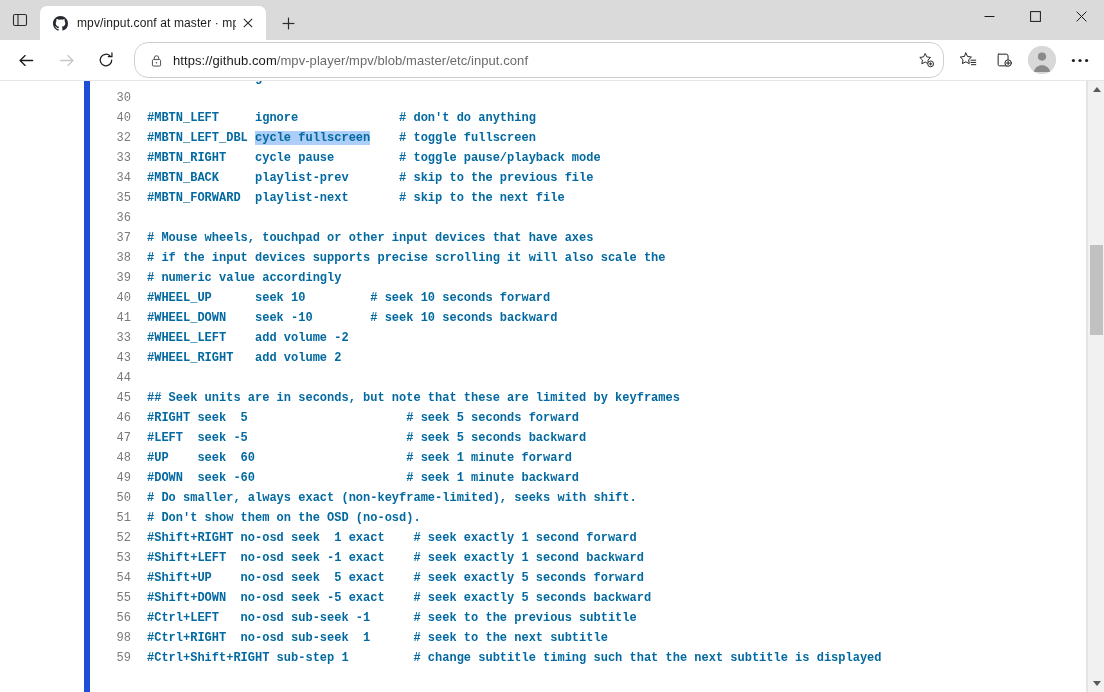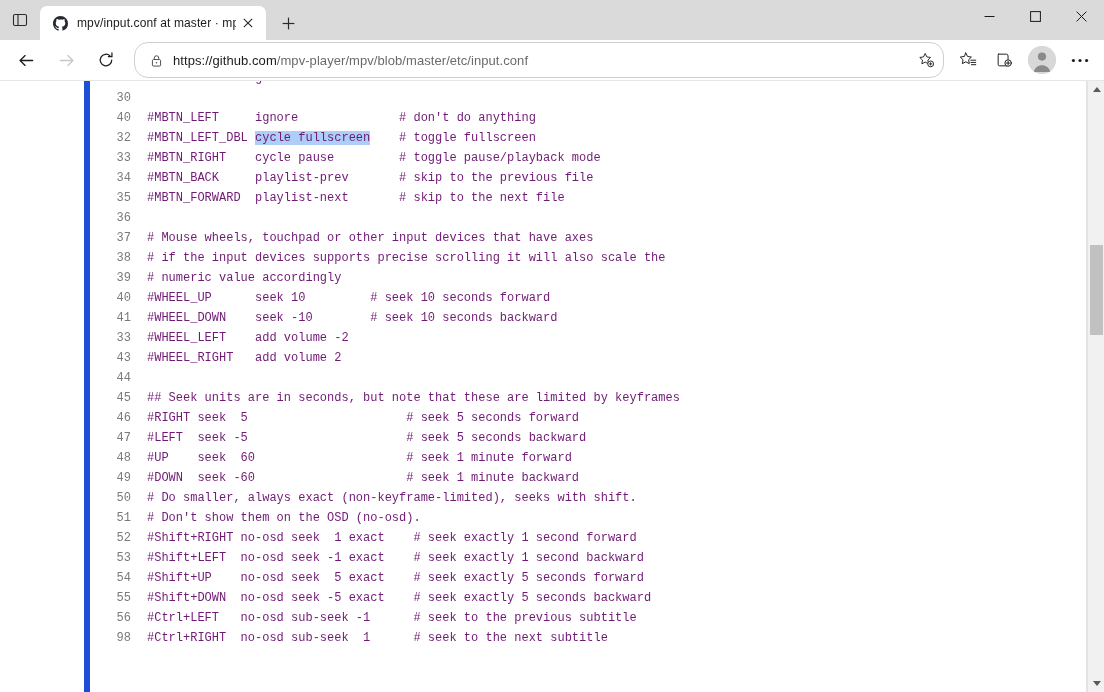--- a/index.html
+++ b/index.html
@@ -208,23 +208,24 @@
     flex: 0 0 49px;
     text-align: right;
     padding-right: 8px;
     color: #7a7a7a;
     font-size: 12px;
     user-select: none;
   }
   .code-text {
     flex: 1 1 auto;
     padding-left: 8px;
-    color: #701a75;
+    color: #0369a1;
     white-space: pre;
     overflow: hidden;
+    font-weight: bold;
   }
   .sel {
     background: #accef7;
   }
 
   
   .scrollbar {
     width: 17px;
     flex: 0 0 17px;
     background: #f1f1f1;
@@ -416,20 +417,21 @@
             <div class="code-row"><span class="ln">48</span><span class="code-text">#UP    seek  60                     # seek 1 minute forward</span></div>
             <div class="code-row"><span class="ln">49</span><span class="code-text">#DOWN  seek -60                     # seek 1 minute backward</span></div>
             <div class="code-row"><span class="ln">50</span><span class="code-text"># Do smaller, always exact (non-keyframe-limited), seeks with shift.</span></div>
             <div class="code-row"><span class="ln">51</span><span class="code-text"># Don't show them on the OSD (no-osd).</span></div>
             <div class="code-row"><span class="ln">52</span><span class="code-text">#Shift+RIGHT no-osd seek  1 exact    # seek exactly 1 second forward</span></div>
             <div class="code-row"><span class="ln">53</span><span class="code-text">#Shift+LEFT  no-osd seek -1 exact    # seek exactly 1 second backward</span></div>
             <div class="code-row"><span class="ln">54</span><span class="code-text">#Shift+UP    no-osd seek  5 exact    # seek exactly 5 seconds forward</span></div>
             <div class="code-row"><span class="ln">55</span><span class="code-text">#Shift+DOWN  no-osd seek -5 exact    # seek exactly 5 seconds backward</span></div>
             <div class="code-row"><span class="ln">56</span><span class="code-text">#Ctrl+LEFT   no-osd sub-seek -1      # seek to the previous subtitle</span></div>
             <div class="code-row"><span class="ln">98</span><span class="code-text">#Ctrl+RIGHT  no-osd sub-seek  1      # seek to the next subtitle</span></div>
+            <div class="code-row"><span class="ln">59</span><span class="code-text">#Ctrl+Shift+RIGHT sub-step 1         # change subtitle timing such that the next subtitle is displayed</span></div>
           </div>
       </div>
     </div>
 
     <div class="scrollbar">
       <div class="sb-arrow up">
           <span class="tri up"></span>
         </div>
       <div class="sb-thumb"></div>
       <div class="sb-arrow down">

